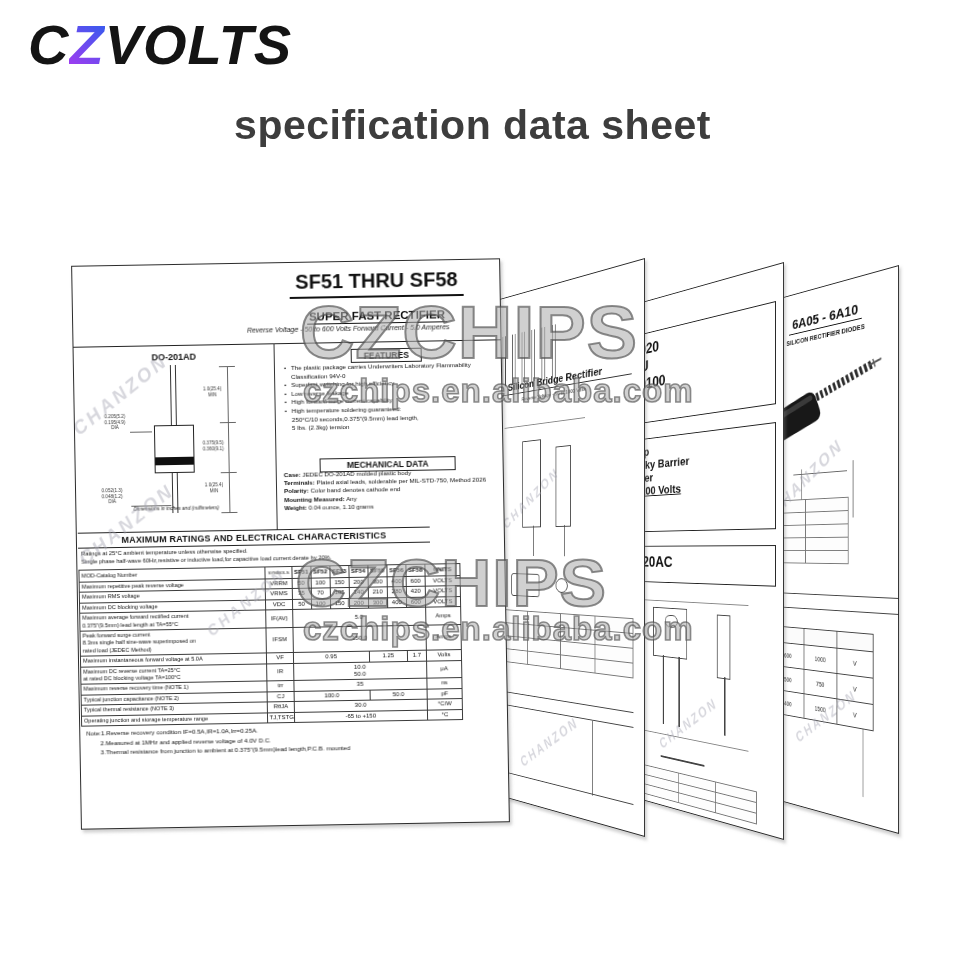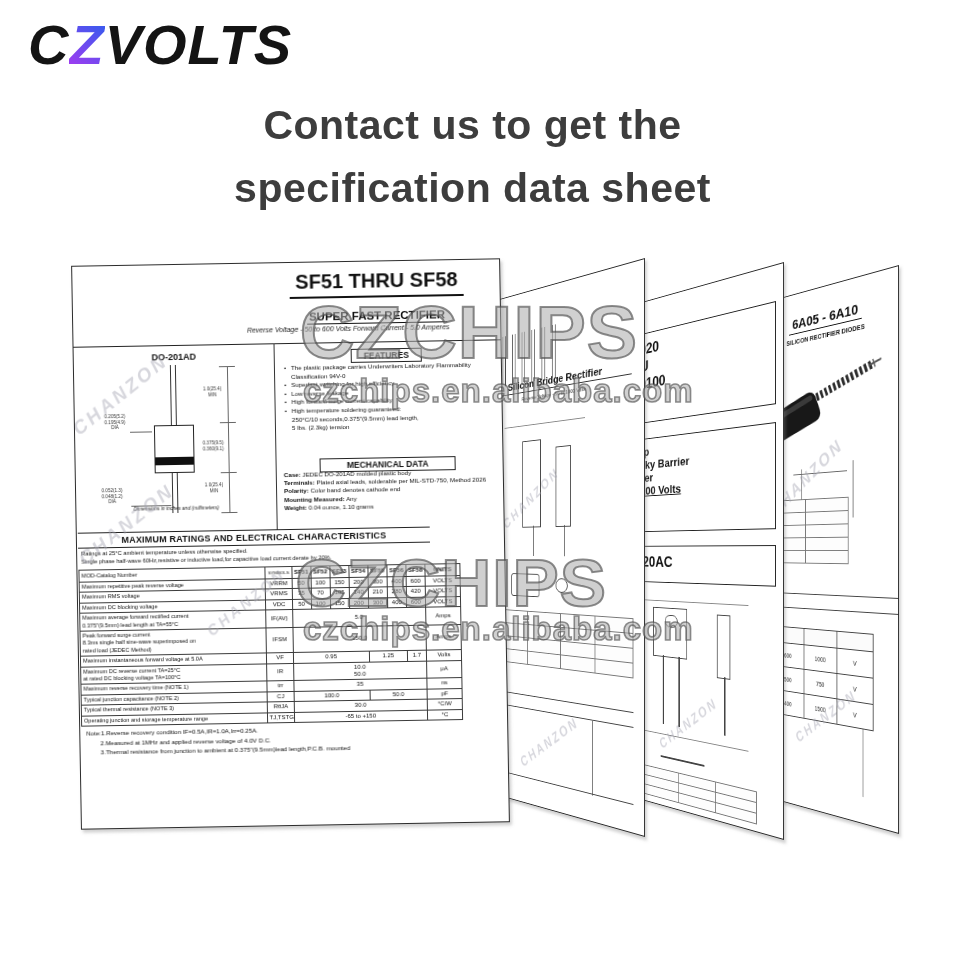--- a/index.html
+++ b/index.html
@@ -92,21 +92,20 @@
 </head>
 <body>
 
 <div class="stage">
 
   <div class="logo">
     <span>C</span><span class="z">Z</span><span>VOLTS</span>
   </div>
 
   <div class="heading">
-    <div>Contact us to get the</div>
     <div>specification data sheet</div>
   </div>
 
   <div class="sheet backsheet" id="s4">
     <div class="abs s4-title"><span>6A05 - 6A10</span></div>
     <div class="abs s4-sub">SILICON RECTIFIER DIODES</div>
 
     <svg class="abs" style="right:14px;top:66px;" width="165" height="105" viewBox="0 0 165 105">
       <g transform="rotate(-21 55 70)">
         <rect x="18" y="52" width="66" height="34" rx="9" fill="#181818"></rect>

